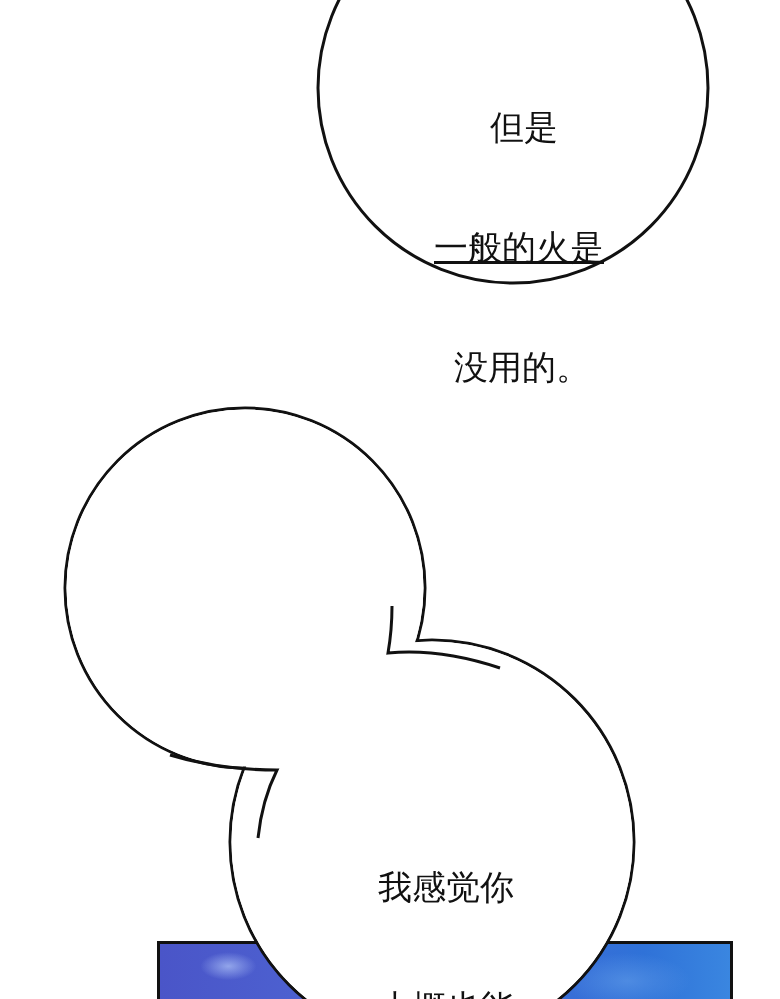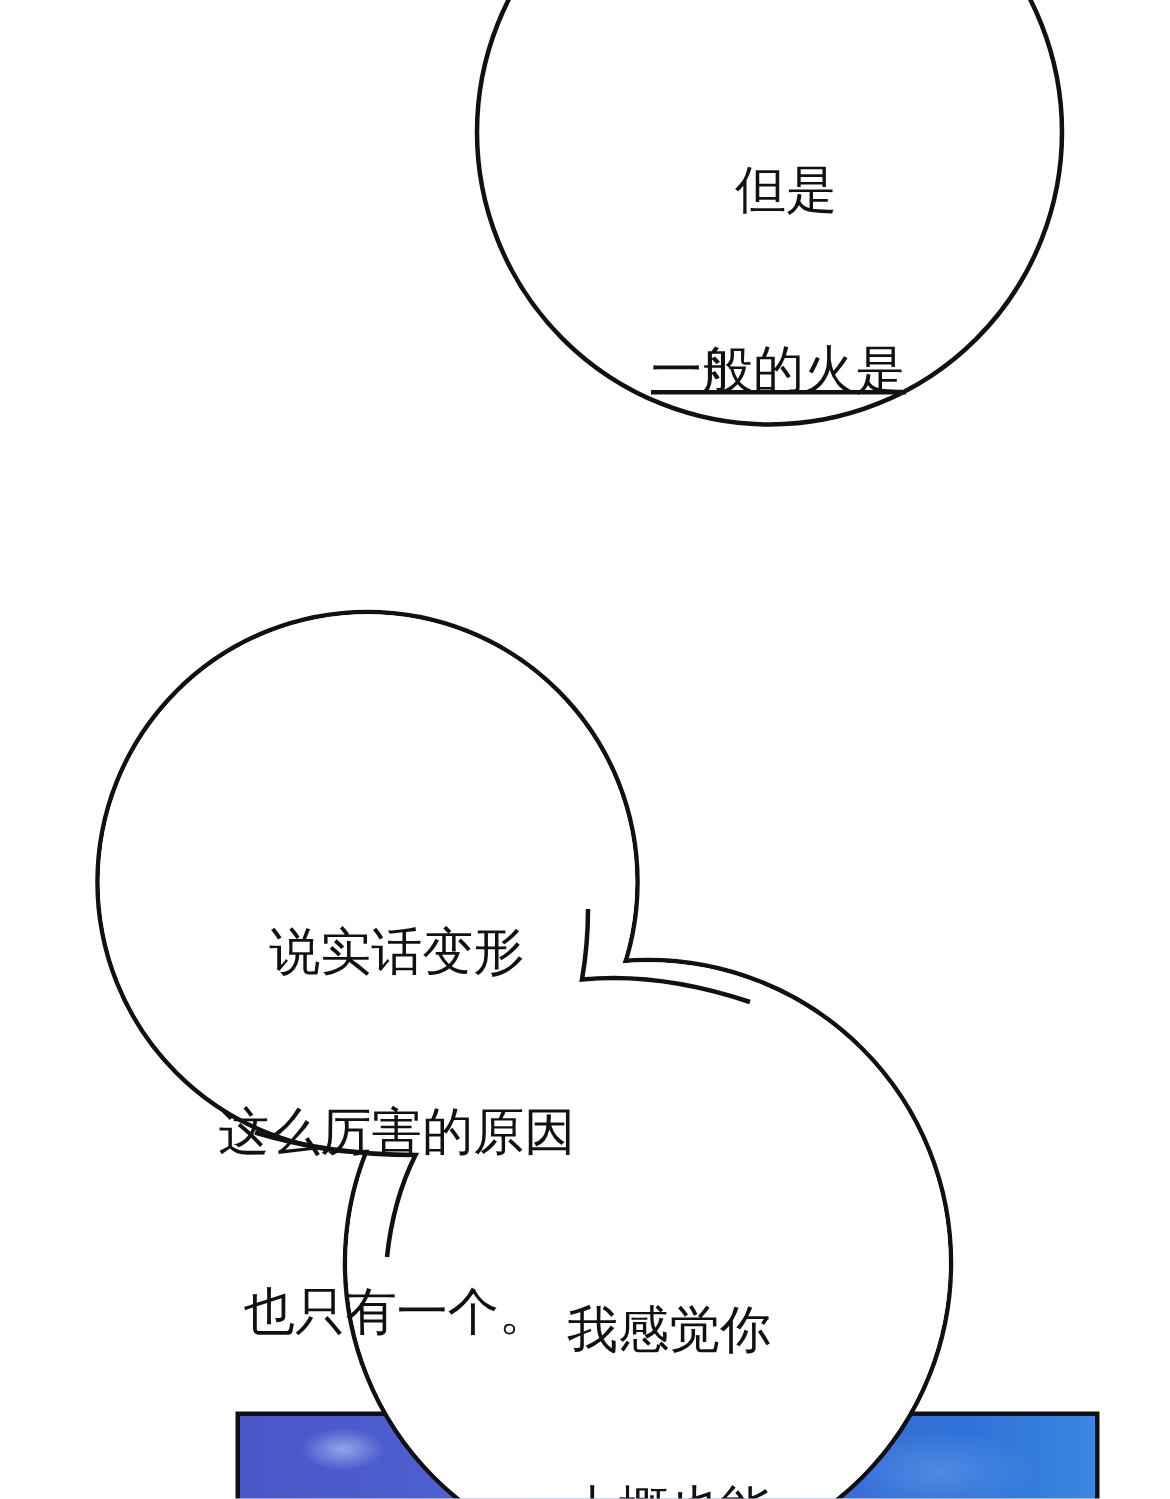--- a/index.html
+++ b/index.html
@@ -86,27 +86,23 @@
       <circle cx="432" cy="842" r="200.5" fill="#ffffff" stroke="none"></circle>
 
       <path d="M 392 606 Q 392 630 388 653 Q 440 648 500 668" fill="none" stroke="#111111" stroke-width="3"></path>
       <path d="M 170 755 Q 220 770 277 770 Q 262 800 258 838" fill="none" stroke="#111111" stroke-width="3"></path>
     </g>
   </svg>
 
   <div id="t1" class="bubble-text">
     <span class="line l0">但是</span>
     <span class="line l2">一般的火是</span>
+    <span class="line l3">没用的。</span>
   </div>
 
-  <div id="t2" class="bubble-text">
-    <span class="line">说实话变形</span>
-    <span class="line">这么厉害的原因</span>
-    <span class="line">也只有一个。</span>
-  </div>
 
   <div id="t3" class="bubble-text">
     <span class="line">我感觉你</span>
     <span class="line">大概也能</span>
     
   </div>
 
 </div>
 
 </body></html>

